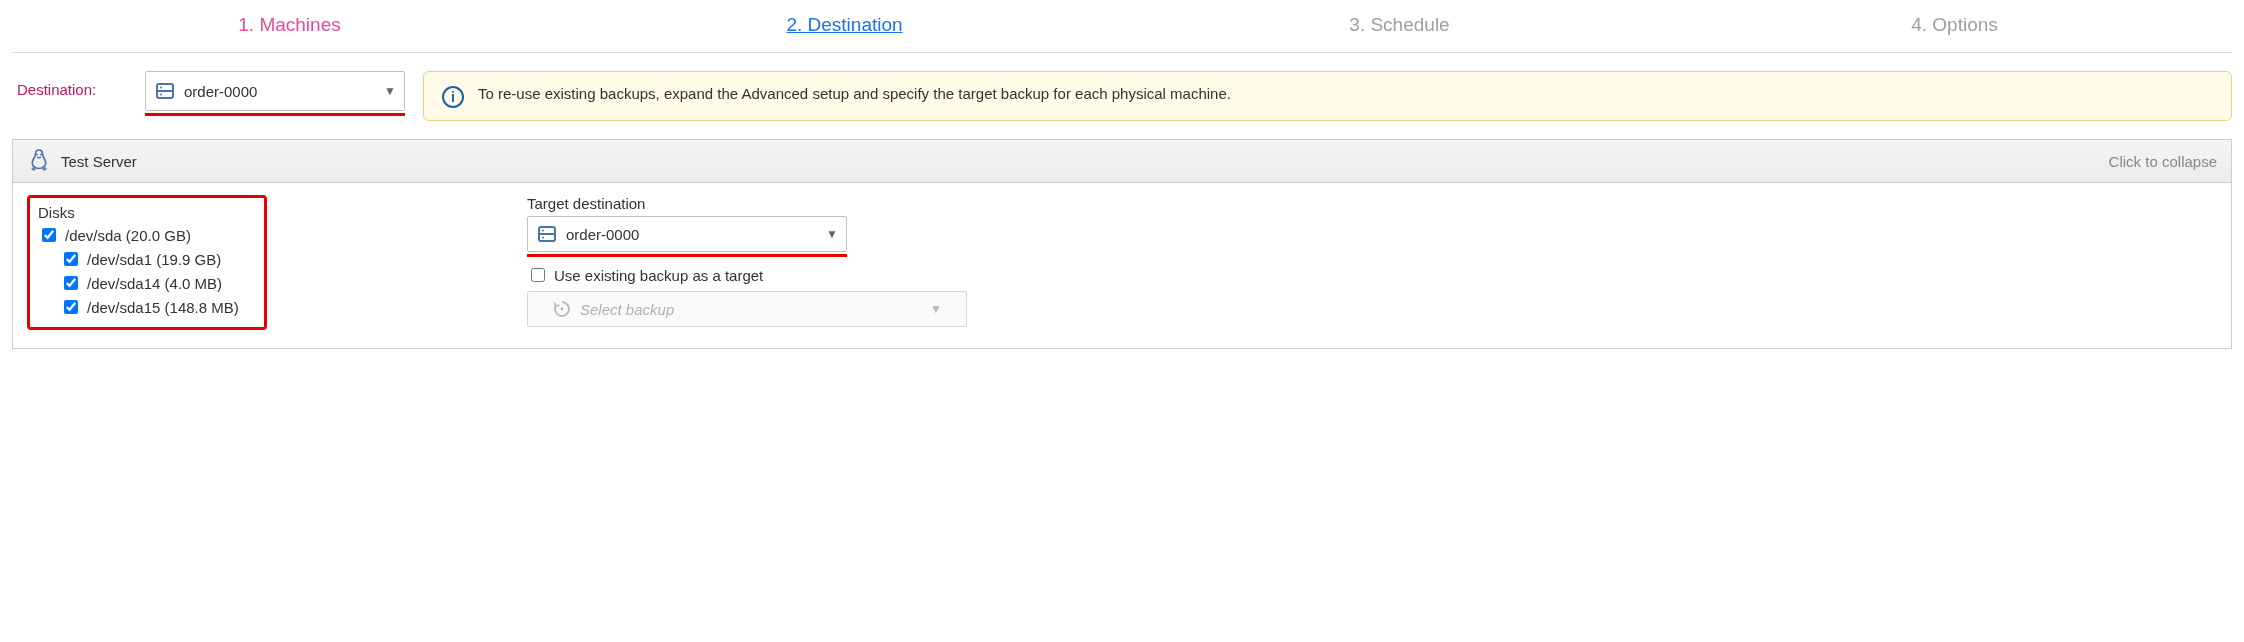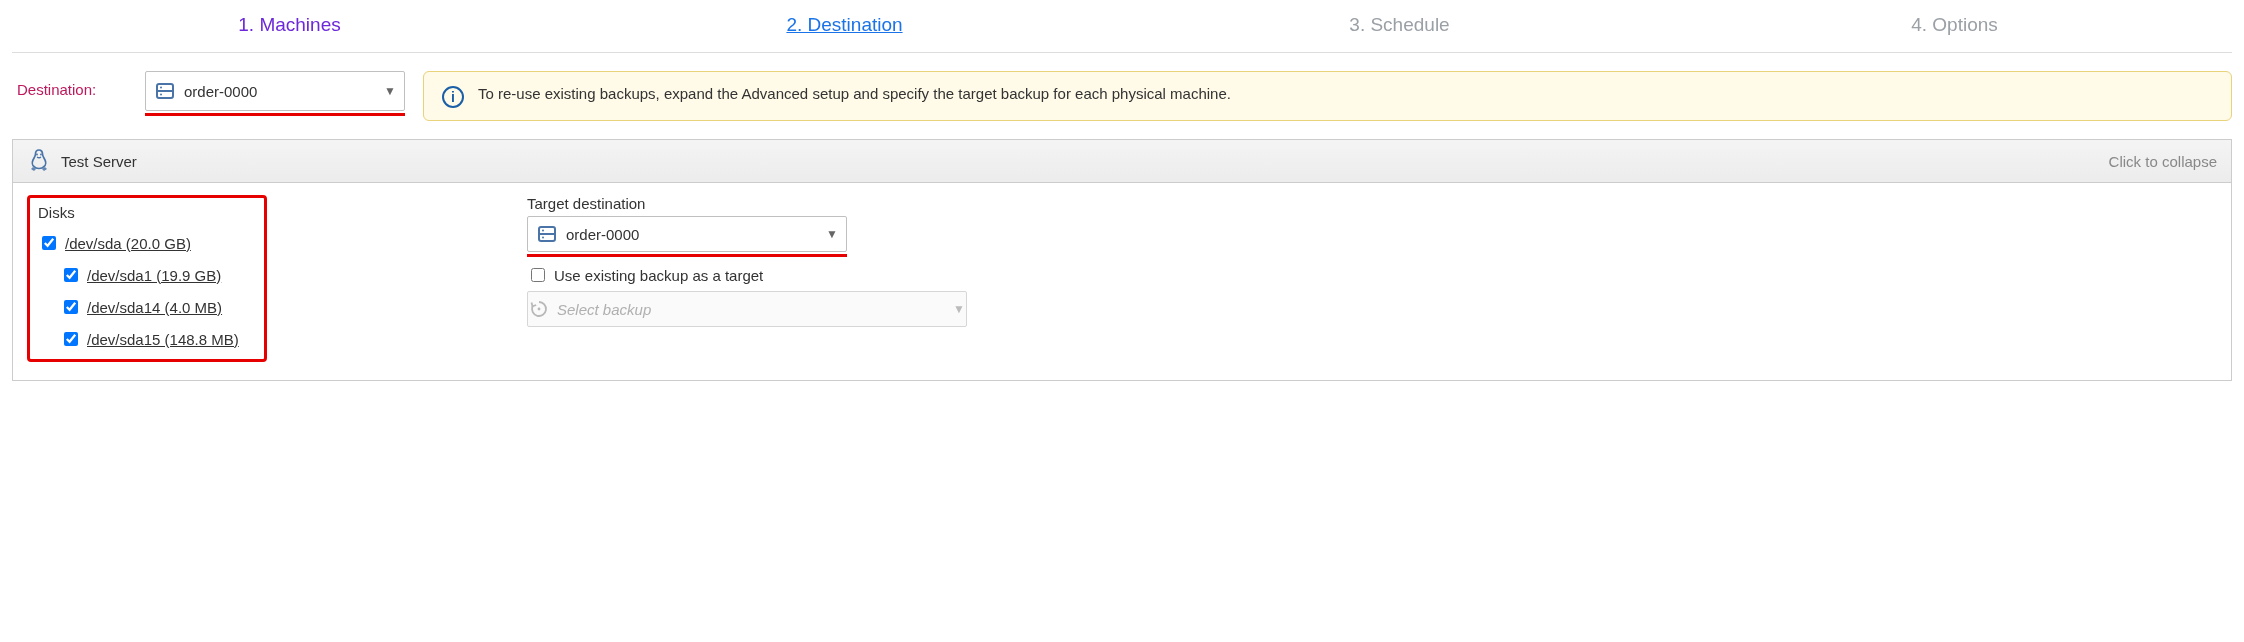--- a/index.html
+++ b/index.html
@@ -16,21 +16,21 @@
     border-bottom: 1px solid #ddd;
     padding: 14px 0 16px 0;
   }
   .step {
     flex: 1;
     text-align: center;
     font-size: 19px;
     cursor: pointer;
   }
   .step.inactive { color: #9aa0a6; }
-  .step.machines { color: #6d28d9; }
+  .step.machines { color: #ec4899; }
   .step.active { color: #1a73e8; text-decoration: underline; }
 
   .row-dest {
     display: flex;
     align-items: flex-start;
     margin-top: 18px;
     gap: 18px;
     padding-left: 5px;
   }
   .dest-label {
@@ -112,22 +112,21 @@
     border: 3px solid #e60000;
     border-radius: 4px;
     padding: 6px 21px 10px 8px;
     width: 240px;
   }
   .disks-title { margin-bottom: 2px; }
   .disk-row {
     display: flex;
     align-items: center;
     gap: 6px;
-    margin-top: 12px;
-    text-decoration: underline;
+    margin-top: 4px;
   }
   .disk-row.child { margin-left: 22px; }
   input[type="checkbox"] {
     width: 14px;
     height: 14px;
   }
 
   .target-col {
     flex: 1;
     padding: 12px 14px 18px 14px;
@@ -151,21 +150,21 @@
     gap: 6px;
     margin-top: 8px;
   }
   .select-backup {
     display: flex;
     align-items: center;
     height: 36px;
     width: 440px;
     border: 1px solid #d6d6d6;
     border-radius: 2px;
-    padding: 0 1px;
+    padding: 0 24px;
     background: #fafafa;
     margin-top: 6px;
     color: #b0b0b0;
     font-style: italic;
     cursor: not-allowed;
   }
   .select-backup .chev { margin-left: auto; color: #bbb; font-size: 12px; font-style: normal; }
 
   svg { display: block; }
 </style>

